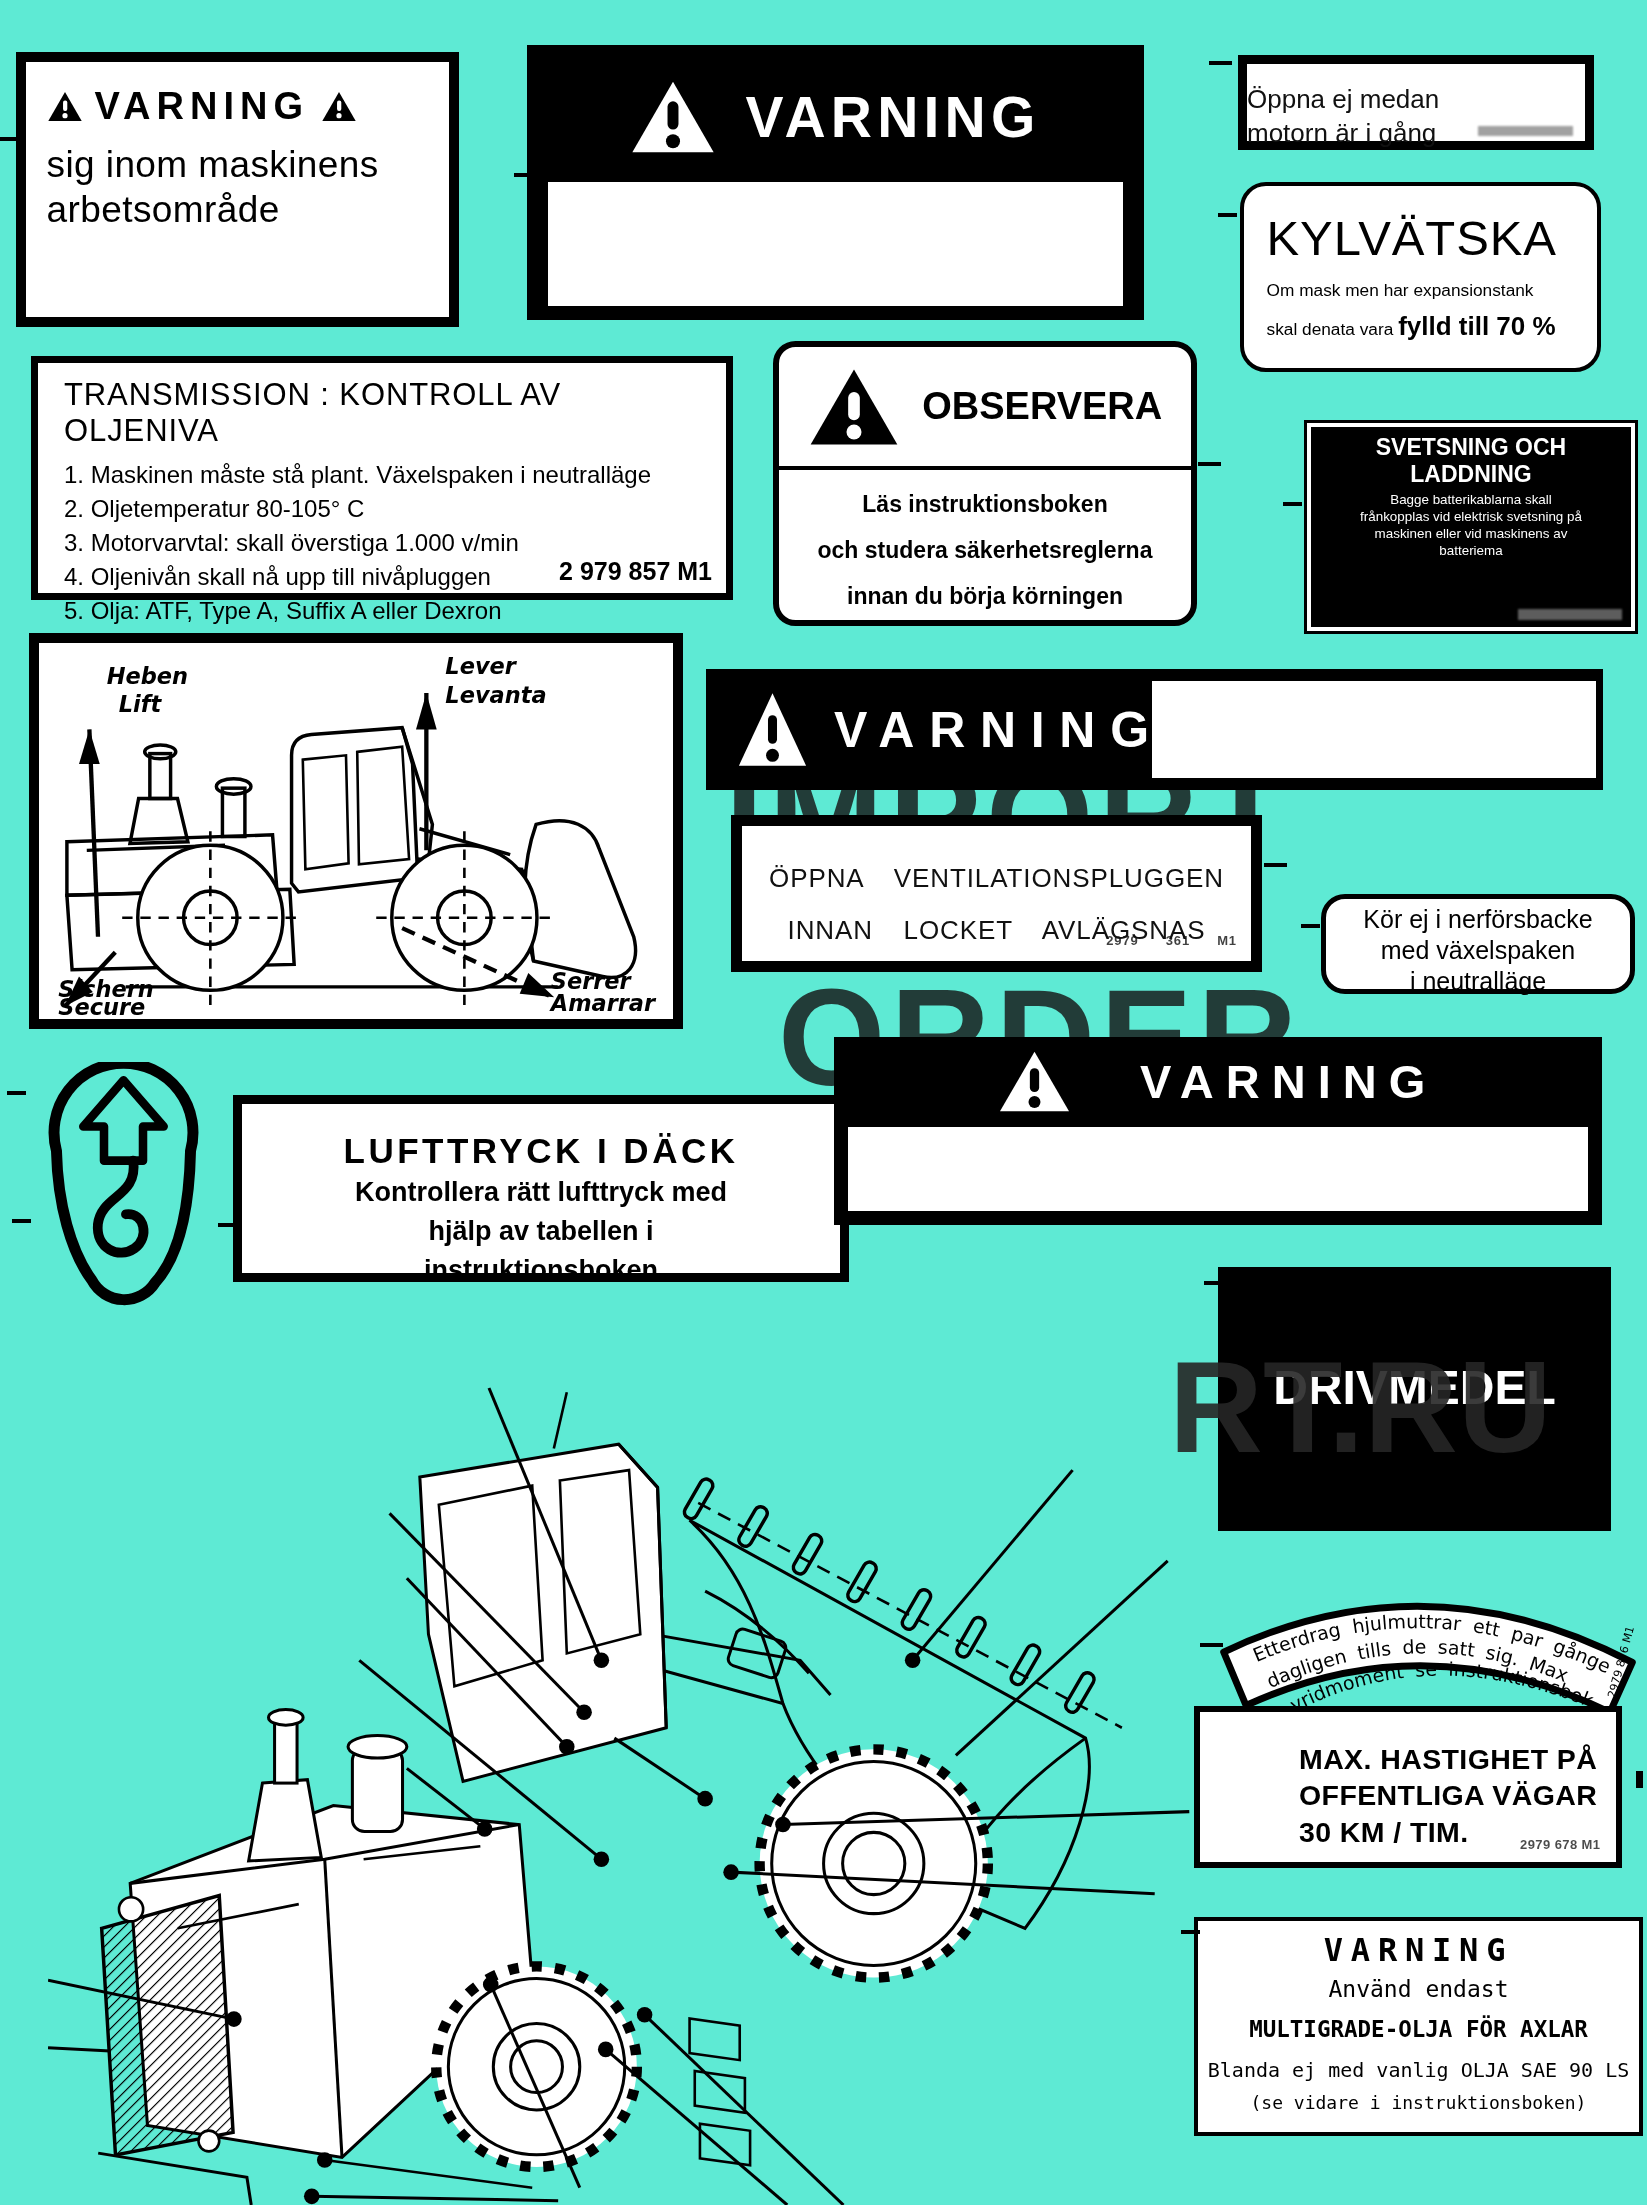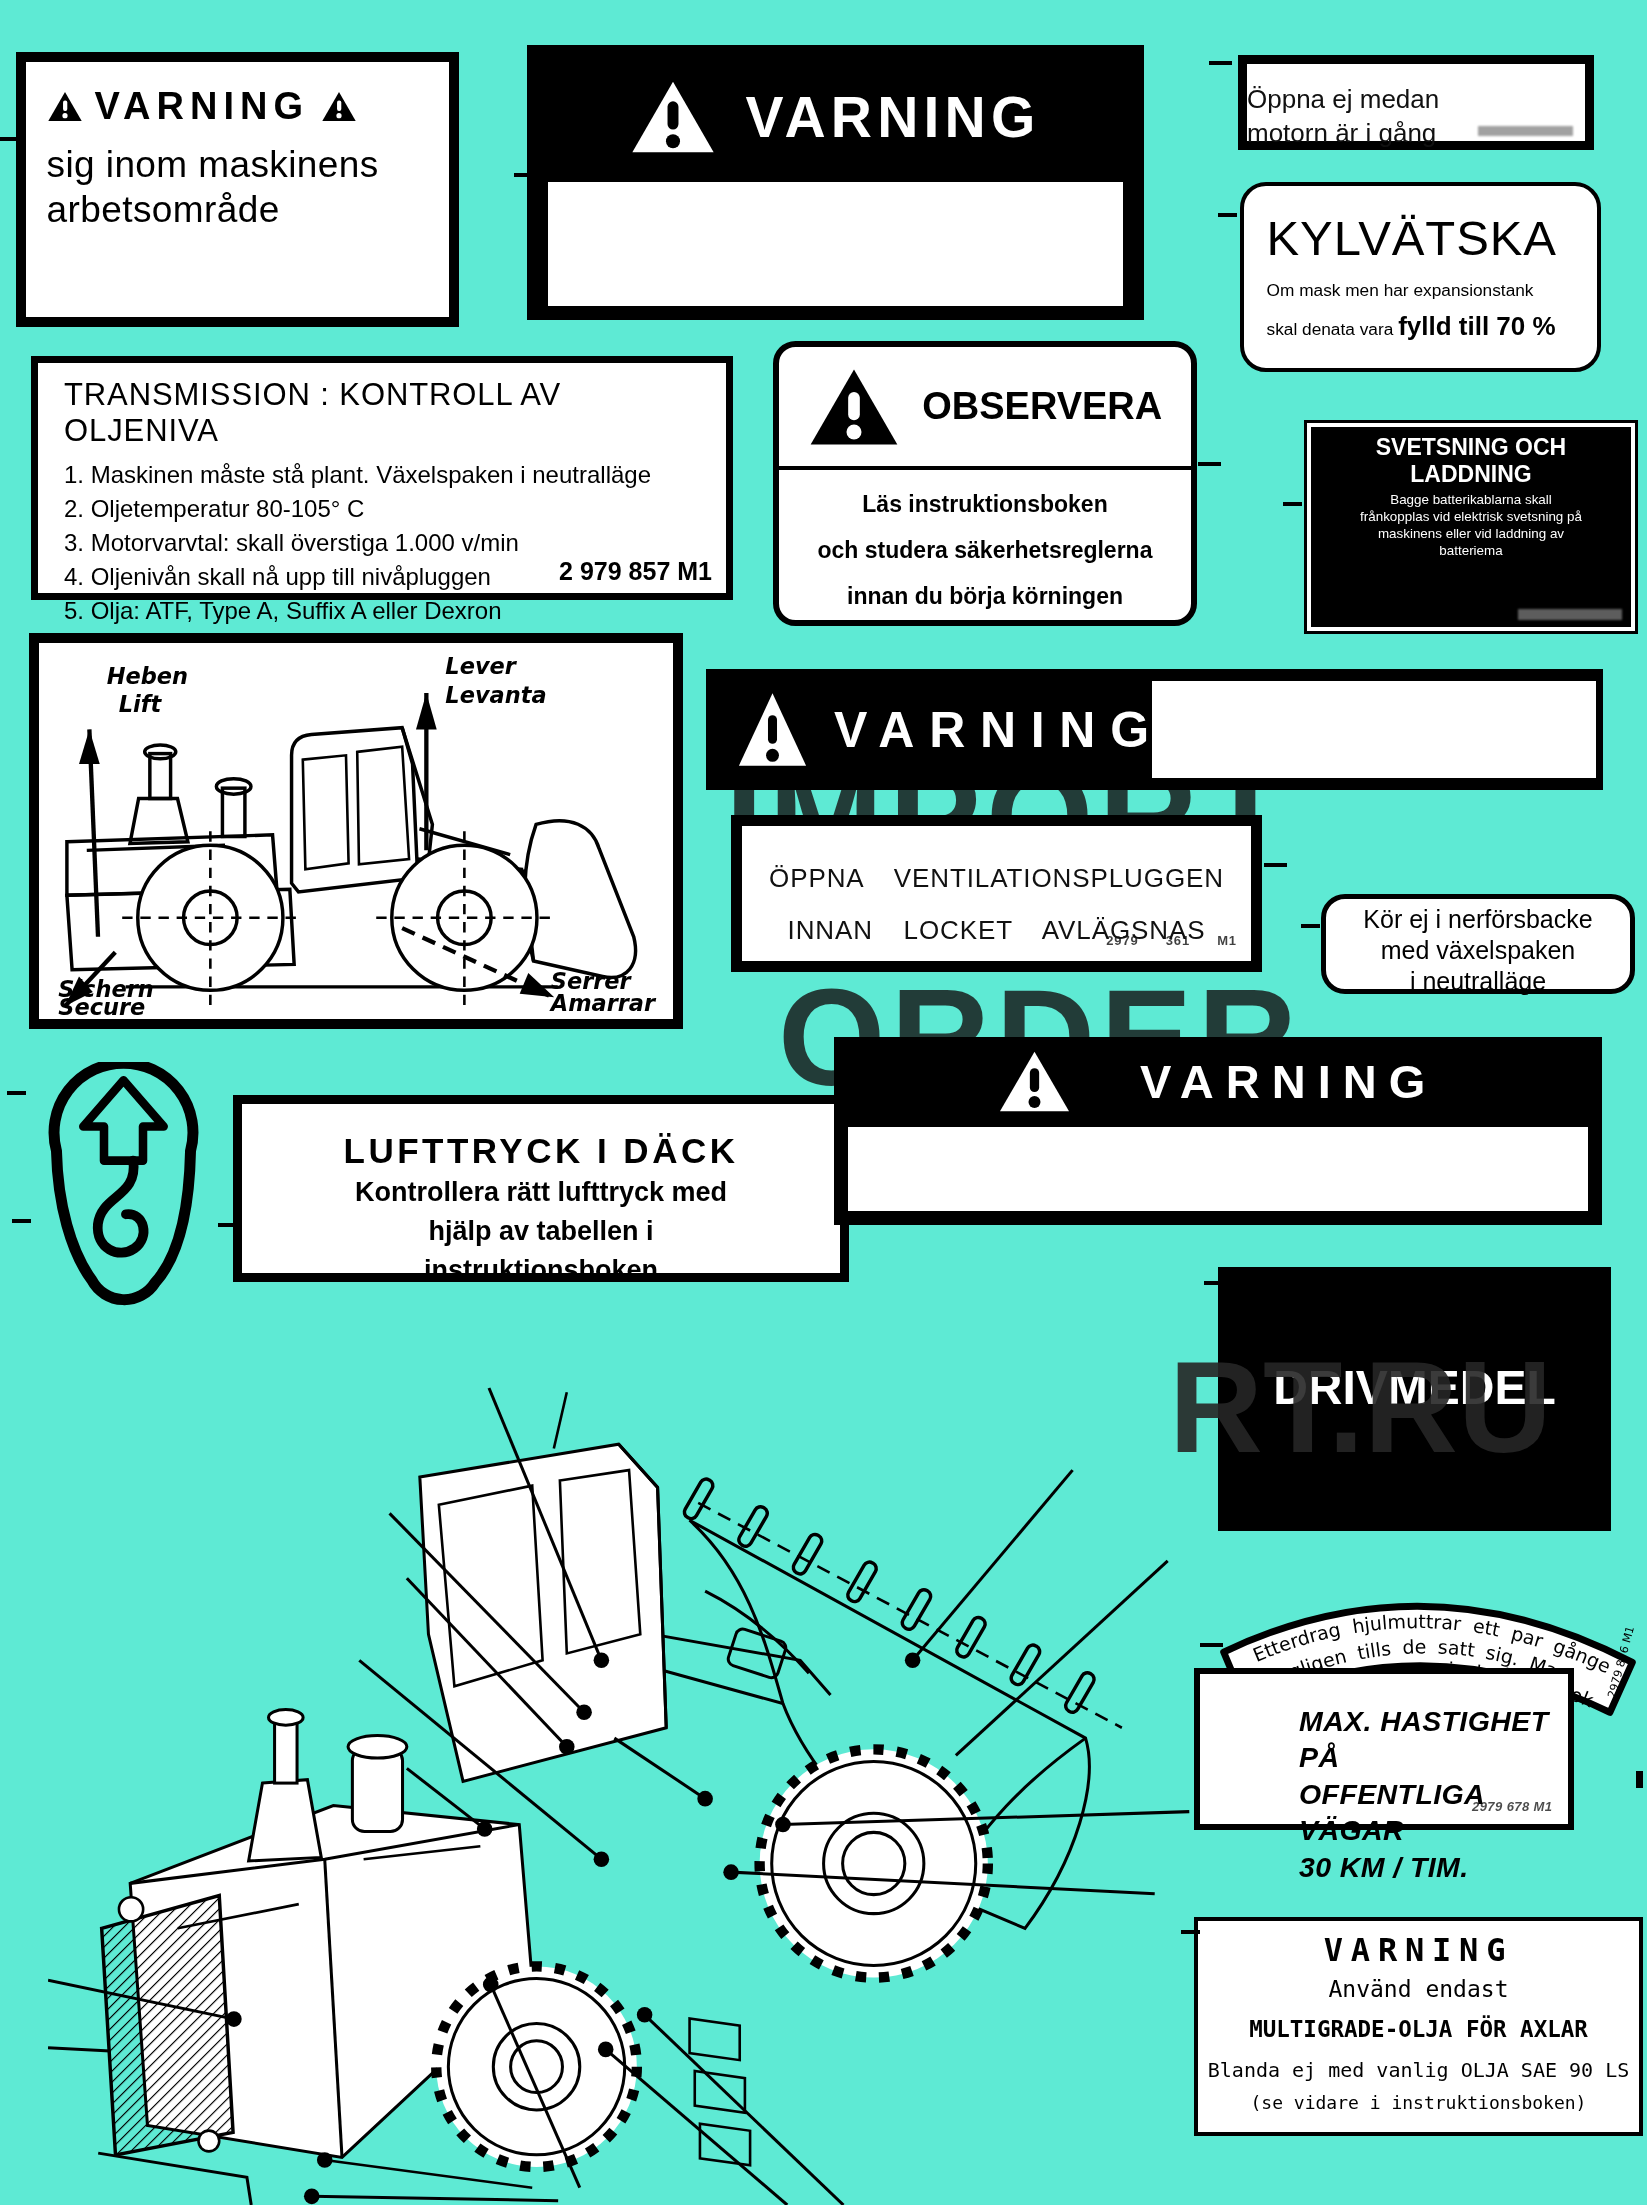--- a/index.html
+++ b/index.html
@@ -81,22 +81,22 @@
                    font-size:29px;font-weight:bold;}
   
   #fuel{left:1218px;top:1267px;width:393px;height:264px;background:#000;}
   #fuel .t{position:absolute;left:0;right:0;top:93px;text-align:center;color:#fff;
            font-size:48px;font-weight:bold;z-index:3;}
   #fuel-wm{position:absolute;left:1169px;top:1332px;width:484px;height:156px;overflow:hidden;
            z-index:2;color:#262626;font-size:130px;font-weight:bold;opacity:.9;pointer-events:none;}
   
   #wheelnuts{left:1211px;top:1552px;width:434px;height:169px;background:transparent;}
   
-  #maxspeed{left:1194px;top:1668px;width:380px;height:162px;border:6px solid #000;
-            padding:29px 0 0 99px;font-size:28.5px;font-weight:600;line-height:1.28;letter-spacing:0.4px;font-style:italic;}
+  #maxspeed{left:1194px;top:1706px;width:428px;height:162px;border:6px solid #000;
+            padding:29px 0 0 99px;font-size:28.5px;font-weight:600;line-height:1.28;letter-spacing:0.4px;}
   
   #axleoil{left:1194px;top:1917px;width:449px;height:219px;border:4.3px solid #000;text-align:center;
            font-family:"DejaVu Sans Mono",monospace;padding-top:10.4px;}
   #axleoil .t1{font-size:32px;font-weight:bold;letter-spacing:7.8px;}
   #axleoil .t2{font-size:23px;margin-top:7px;}
   #axleoil .t3{font-size:22.5px;font-weight:bold;margin-top:14px;}
   #axleoil .t4{font-size:20px;margin-top:15.6px;}
   #axleoil .t5{font-size:18px;margin-top:10.4px;}
   
   #bigdraw{left:48px;top:1375px;width:1150px;height:830px;background:transparent;border:none;}
@@ -176,21 +176,21 @@
       <b>fylld till 70 %</b>
     </div>
   </div>
 
   <div class="lbl" id="welding">
     <div class="inner">
       <div class="t">SVETSNING OCH</div>
       <div class="t">LADDNING</div>
       <div class="s">Bagge batterikablarna skall</div>
       <div class="s" style="margin-top:0;">frånkopplas vid elektrisk svetsning på</div>
-      <div class="s" style="margin-top:0;">maskinens eller vid laddning av</div>
+      <div class="s" style="margin-top:0;">maskinen eller vid maskinens av</div>
       <div class="s" style="margin-top:0;">batteriema</div>
       <div class="pnblob" style="right:8.6px;bottom:7px;width:104px;height:10.4px;background:#aaa;"></div>
     </div>
   </div>
 
   <div class="lbl" id="transmission">
     <div class="ttl">TRANSMISSION : KONTROLL AV OLJENIVA</div>
     <div class="it">1. Maskinen måste stå plant. Växelspaken i neutralläge</div>
     <div class="it">2. Oljetemperatur 80-105° C</div>
     <div class="it">3. Motorvarvtal: skall överstiga 1.000 v/min</div>

